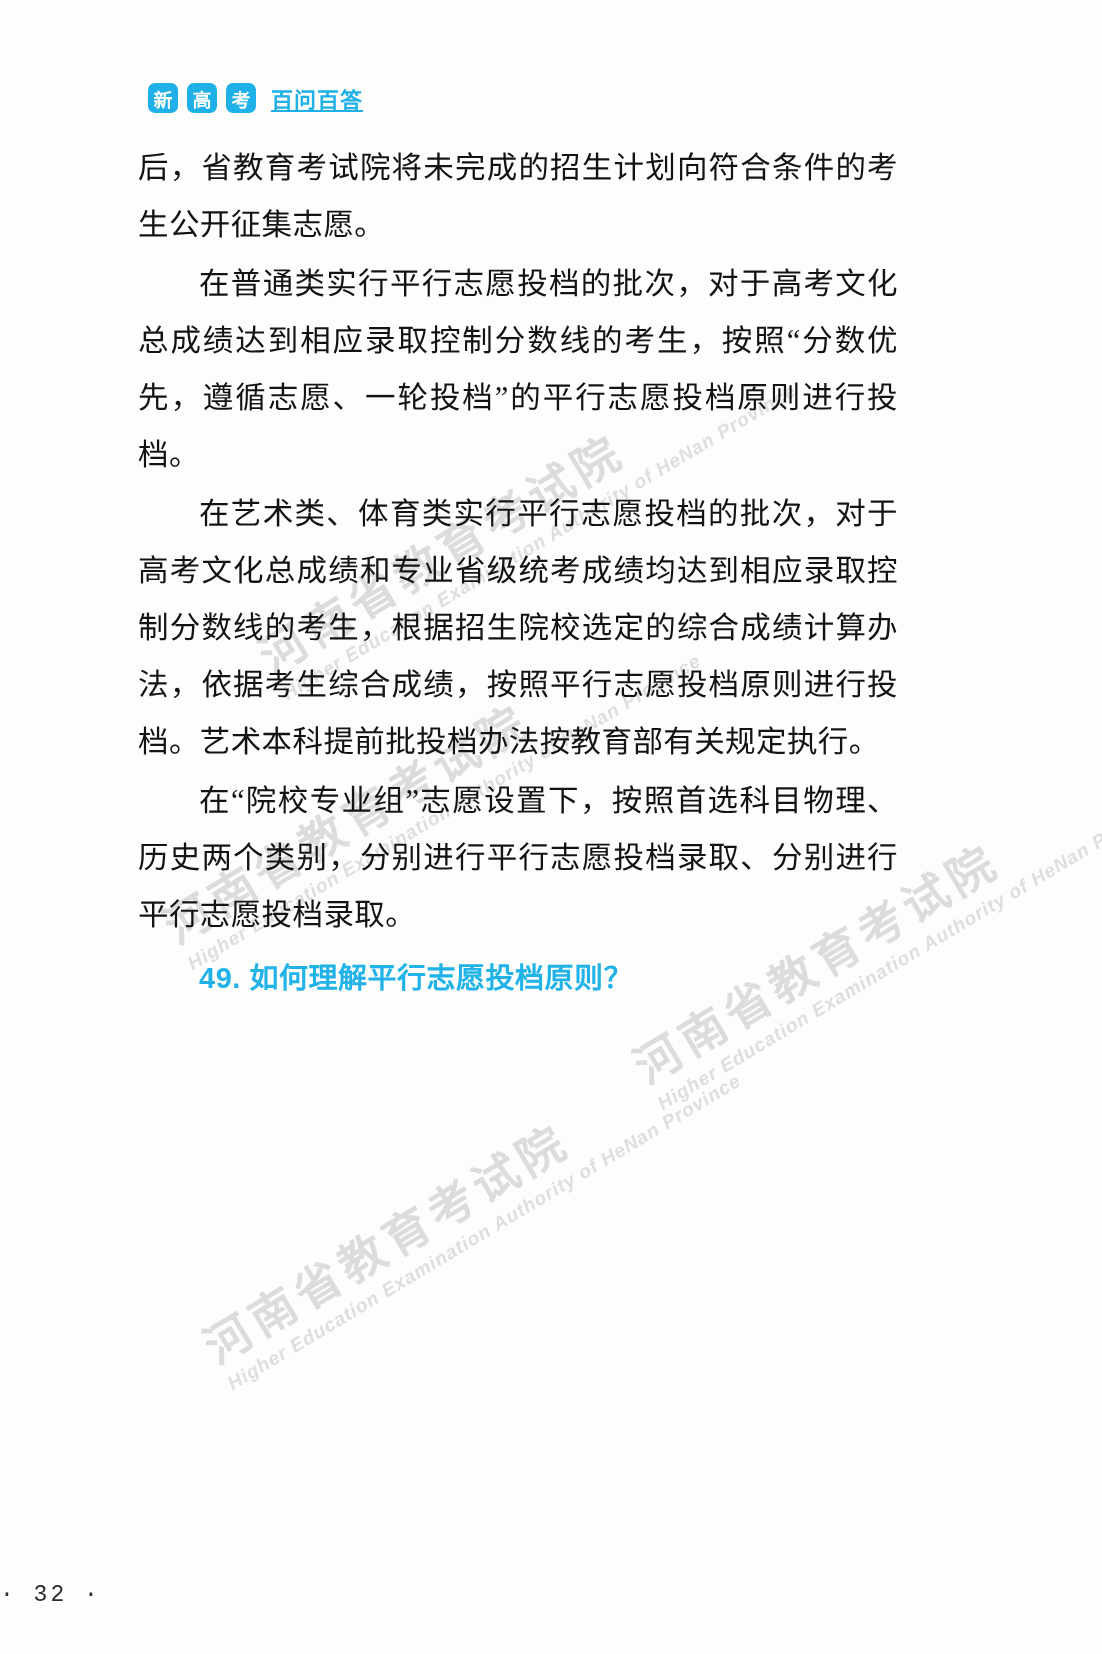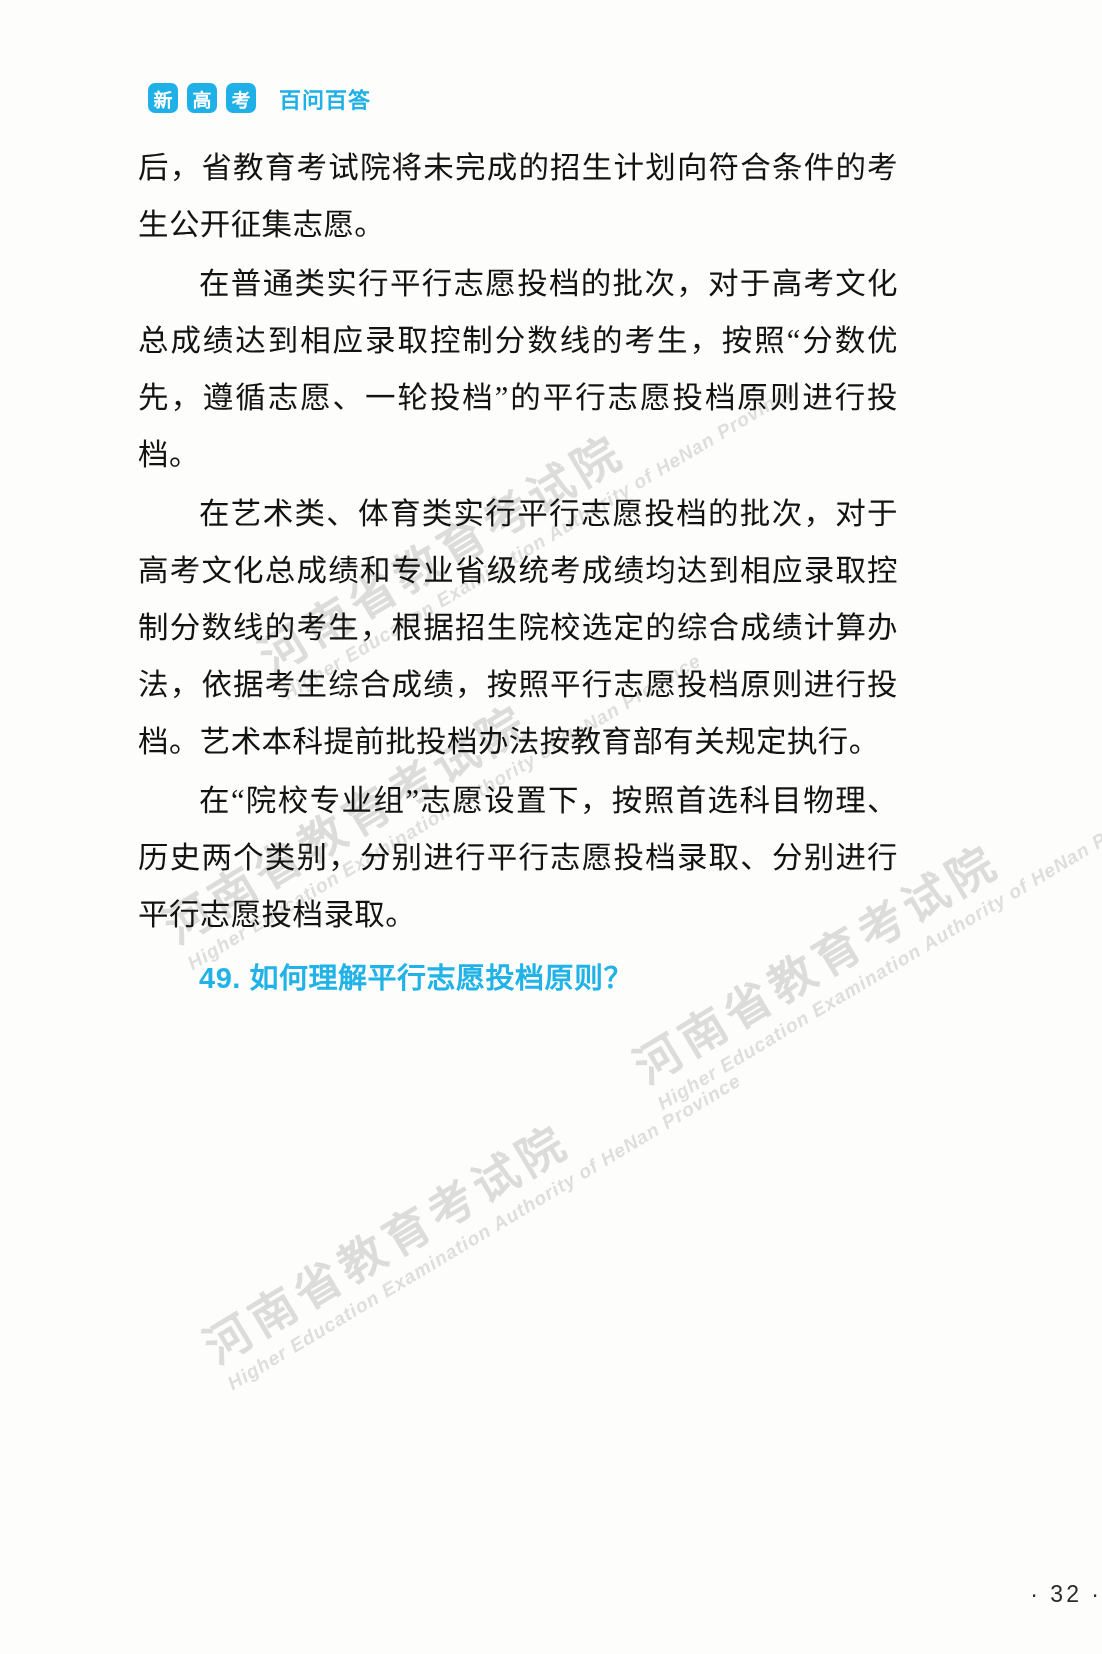--- a/index.html
+++ b/index.html
@@ -40,21 +40,22 @@
     font-size: 19px;
     font-weight: bold;
     letter-spacing: 0;
   }
   .hdr-sub {
     color: #1eb0e6;
     font-family: "Liberation Sans", sans-serif;
     font-size: 22px;
     font-weight: bold;
     letter-spacing: 1px;
-    margin-left: 14px;
+    margin-left: 6px;
+    text-decoration: underline;
   }
 
   
   .content {
     position: absolute;
     top: 140px;
     left: 138px;
     width: 760px;
   }
   p.para {
@@ -83,24 +84,24 @@
   h3.qhead .qnum {
     font-family: "Liberation Sans", "DejaVu Sans", sans-serif;
   }
 
   
   .pagenum {
     position: absolute;
     bottom: 46px;
     left: 0;
     width: 1102px;
-    text-align: right;
+    text-align: left;
     font-size: 23px;
     color: #2b2b2b;
-    font-family: Liberation Sans, sans-serif;
+    font-family: Liberation Mono, monospace;
     letter-spacing: 3px;
   }
 
   
   .wm {
     position: absolute;
     pointer-events: none;
     user-select: none;
     white-space: nowrap;
     font-family: "Liberation Sans", "DejaVu Sans", sans-serif;

